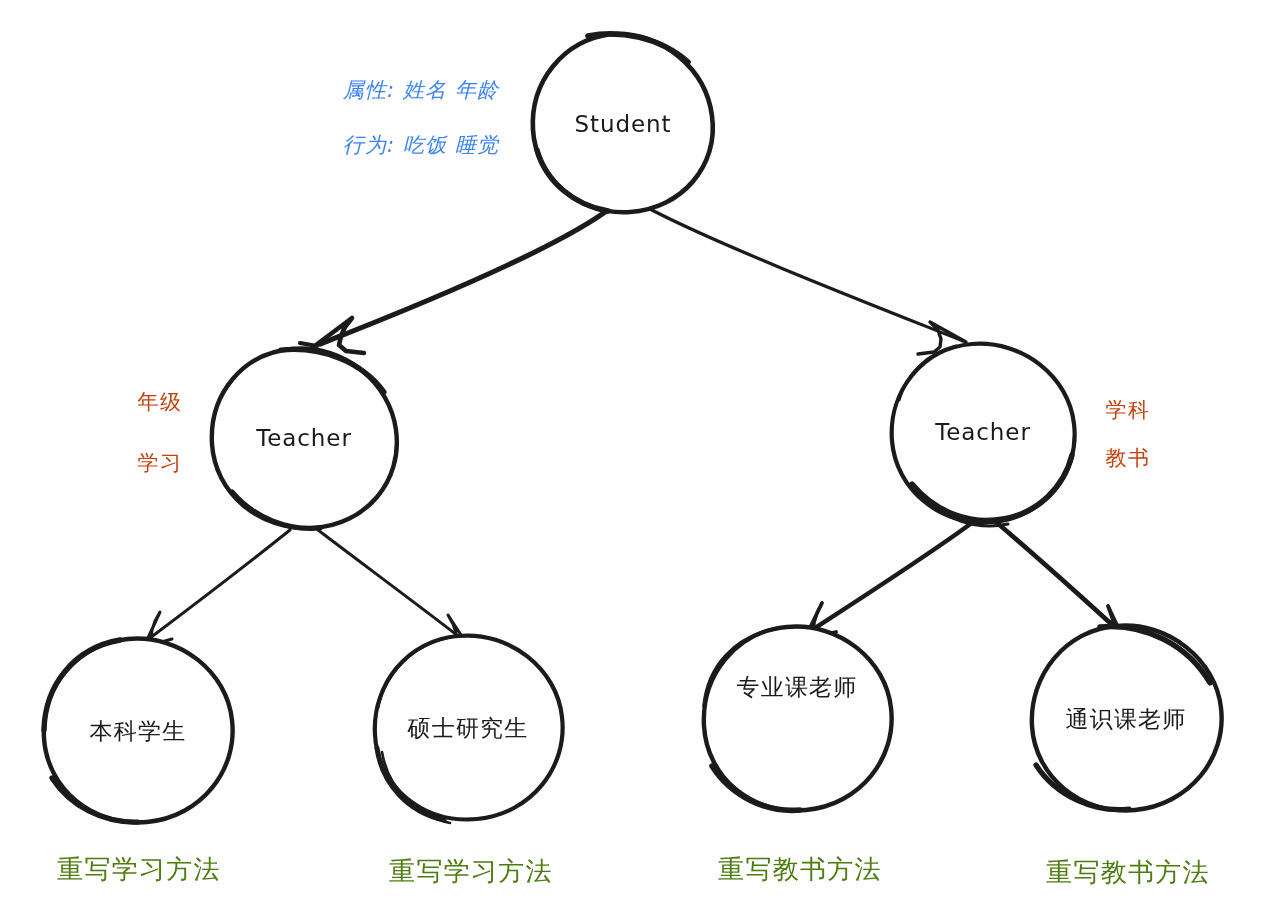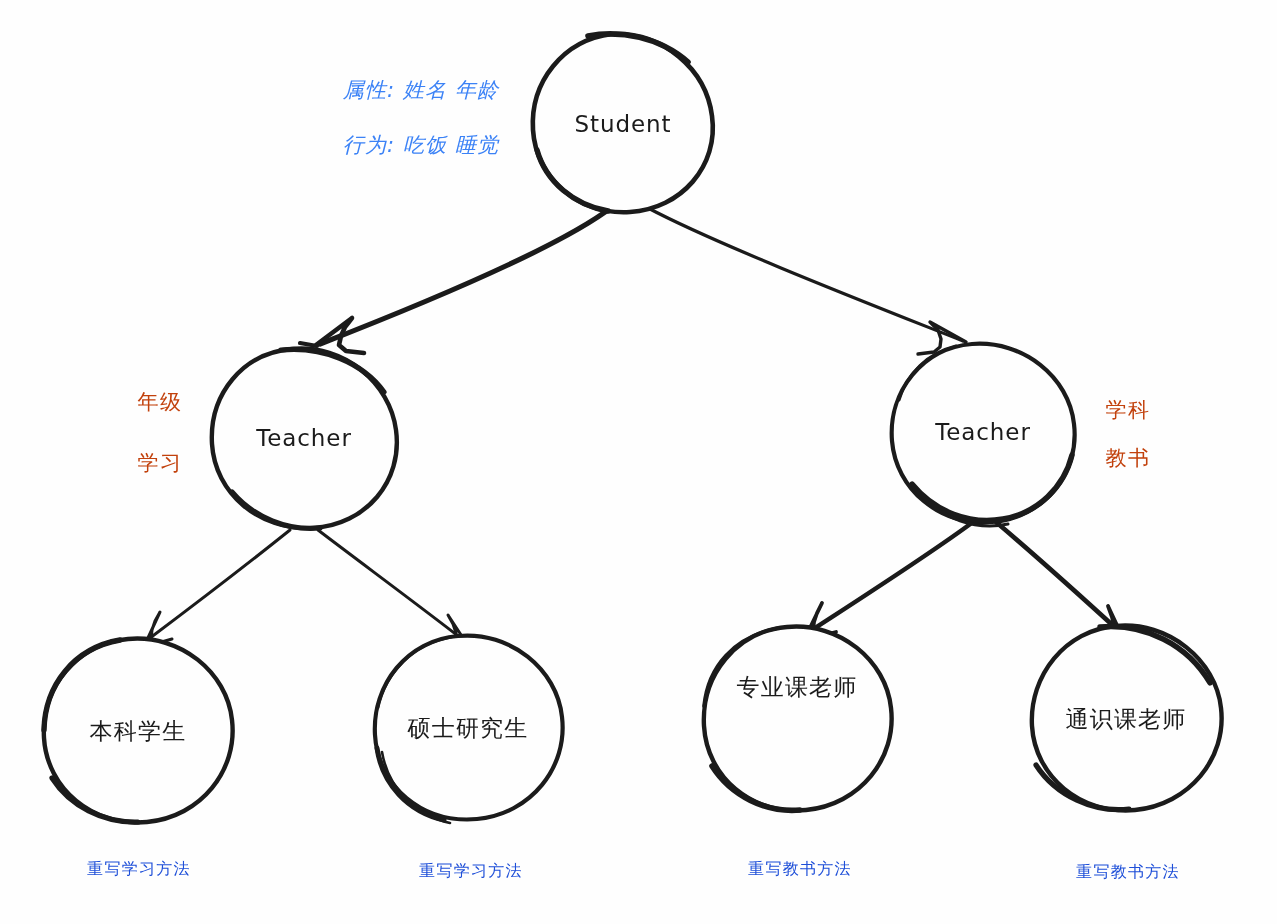--- a/index.html
+++ b/index.html
@@ -52,23 +52,23 @@
     white-space: nowrap;
     color: #c2410c;
     font-family: "DejaVu Sans", sans-serif;
     font-size: 21px;
     letter-spacing: 1.4px;
   }
   .caption-label {
     position: absolute;
     transform: translate(-50%, -50%);
     white-space: nowrap;
-    color: #1d4ed8;
-    font-family: "DejaVu Sans", sans-serif;
-    font-size: 16px;
+    color: #4d7c0f;
+    font-family: "DejaVu Sans", sans-serif;
+    font-size: 26px;
     letter-spacing: 1.3px;
   }
   .attr-label {
     position: absolute;
     transform: translate(-50%, -50%);
     white-space: nowrap;
     color: #3b82f6;
     font-family: "DejaVu Sans", sans-serif;
     font-size: 21px;
     letter-spacing: 1.1px;

